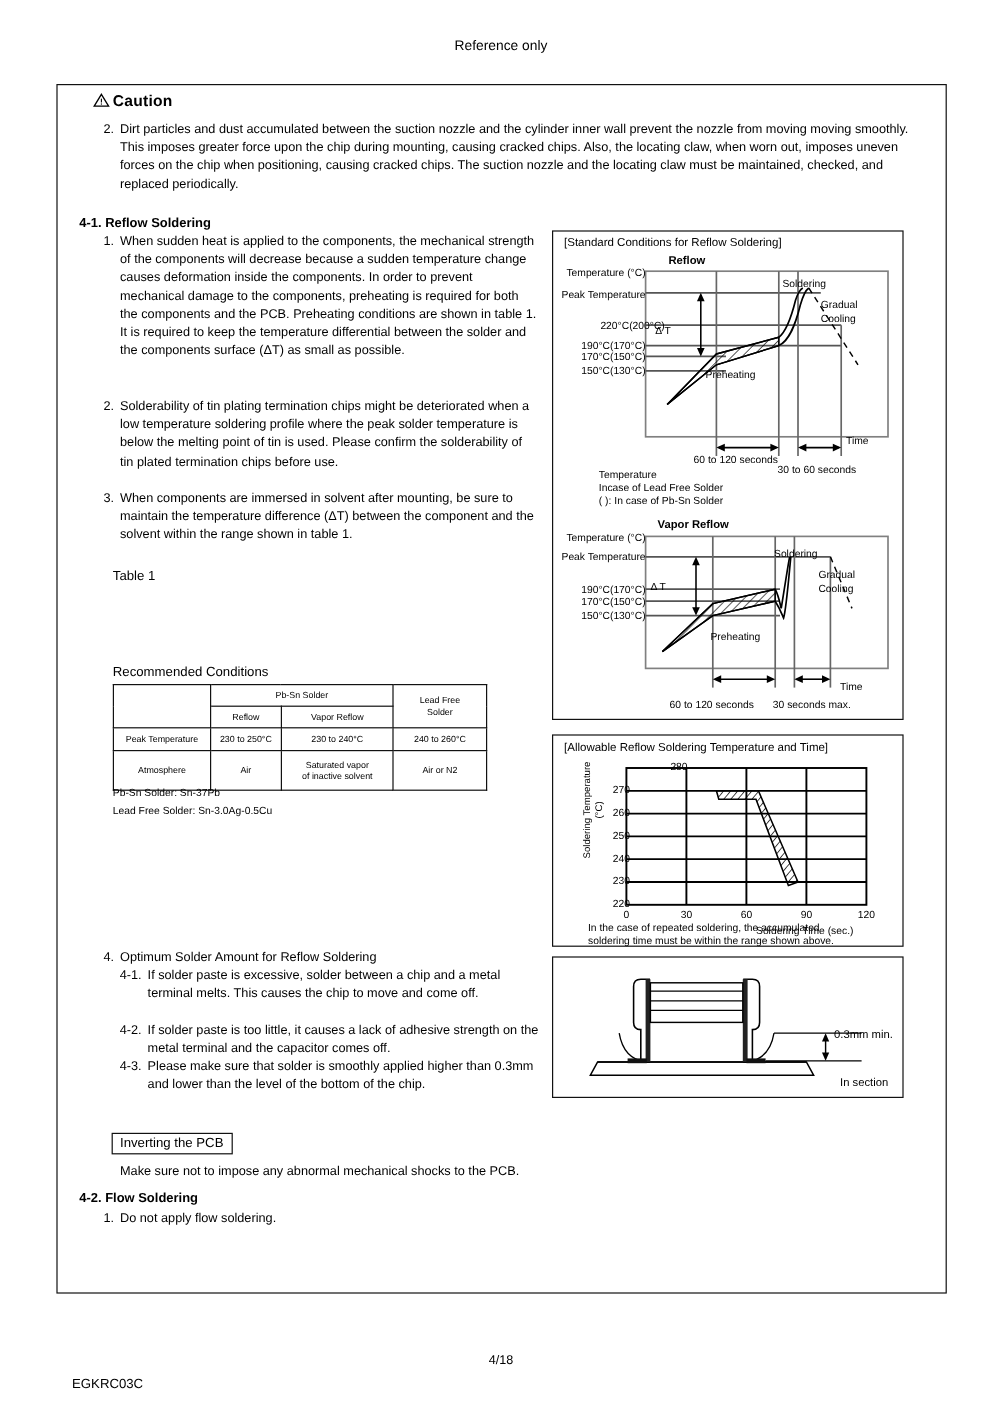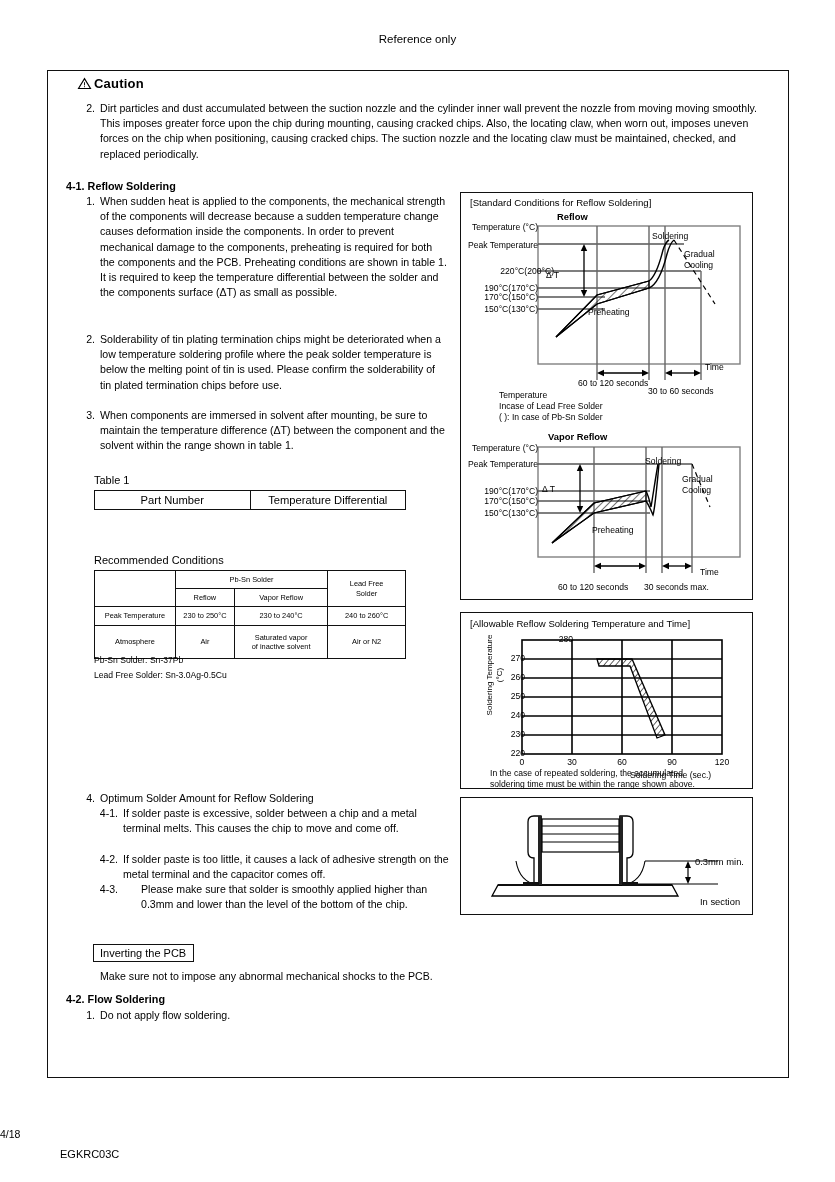--- a/index.html
+++ b/index.html
@@ -31,21 +31,21 @@
   
   .figbox{position:absolute;border:1.4px solid #111;box-sizing:border-box;background:#fff;}
   .fig-title{position:absolute;font-size:9.6px;}
   .fig-sub{position:absolute;font-size:9.4px;font-weight:bold;}
   .axlab{position:absolute;font-size:8.6px;white-space:nowrap;}
   .axlab.r{text-align:right;}
   .figcap{position:absolute;font-size:8.6px;line-height:11px;}
   svg{display:block;overflow:visible;}
 
   .boxed-label{position:absolute;border:1.3px solid #111;font-size:11px;padding:2px 7px 2px 6px;background:#fff;}
-  #footer-page{position:absolute;top:1128px;left:0;width:835px;text-align:left;font-size:10.5px;}
+  #footer-page{position:absolute;top:1128px;left:0;width:835px;text-align:center;font-size:10.5px;}
   #footer-code{position:absolute;top:1148px;left:60px;font-size:11px;}
 </style>
 </head>
 <body>
 
 <div class="abs" id="ref-only">Reference only</div>
 
 <div class="abs" id="main-frame"></div>
 
 <div class="abs" id="caution-head">
@@ -74,24 +74,20 @@
   <span class="tx">Solderability of tin plating termination chips might be deteriorated when a low temperature soldering profile where the peak solder temperature is below the melting point of tin is used. Please confirm the solderability of tin plated termination chips before use.</span>
 </div>
 <div class="num-item" style="left:78px;top:408px;width:375px;">
   <span class="n">3.</span>
   <span class="tx">When components are immersed in solvent after mounting, be sure to maintain the temperature difference (ΔT) between the component and the solvent within the range shown in table 1.</span>
 </div>
 
 <div class="tbl-cap" style="left:94px;top:474px;">Table 1</div>
 <table class="t" id="table1">
   <tbody>
-      <tr>
-    <td style="width:50%;">Part Number</td>
-    <td style="width:50%;">Temperature Differential</td>
-  </tr>
 </tbody>
   </table>
 
 <div class="tbl-cap" style="left:94px;top:554px;">Recommended Conditions</div>
 <table class="t" id="rec-table">
   <tbody>
       <tr>
     <td rowspan="2" style="width:26%;"></td>
     <td colspan="2" style="width:49%;height:15px;">Pb-Sn Solder</td>
     <td rowspan="2" style="width:25%;white-space:pre-line;">Lead Free
@@ -126,21 +122,21 @@
 <div class="num-item" style="left:92px;top:806px;width:360px;">
   <span class="n" style="width:26px;">4-1.</span>
   <span class="tx" style="margin-left:31px;">If solder paste is excessive, solder between a chip and a metal terminal melts. This causes the chip to move and come off.</span>
 </div>
 <div class="num-item" style="left:92px;top:852px;width:360px;">
   <span class="n" style="width:26px;">4-2.</span>
   <span class="tx" style="margin-left:31px;">If solder paste is too little, it causes a lack of adhesive strength on the metal terminal and the capacitor comes off.</span>
 </div>
 <div class="num-item" style="left:92px;top:882px;width:360px;">
   <span class="n" style="width:26px;">4-3.</span>
-  <span class="tx" style="margin-left:49px;">Please make sure that solder is smoothly applied higher than 0.3mm and lower than the level of the bottom of the chip.</span>
+  <span class="tx" style="margin-left:31px;">Please make sure that solder is smoothly applied higher than 0.3mm and lower than the level of the bottom of the chip.</span>
 </div>
 
 <div class="boxed-label" style="left:93px;top:944px;">Inverting the PCB</div>
 <div class="plain" style="left:100px;top:969px;width:430px;">Make sure not to impose any abnormal mechanical shocks to the PCB.</div>
 
 <div class="sec-head" style="left:66px;top:993px;">4-2. Flow Soldering</div>
 <div class="num-item" style="left:78px;top:1008px;width:370px;">
   <span class="n">1.</span>
   <span class="tx">Do not apply flow soldering.</span>
 </div>

